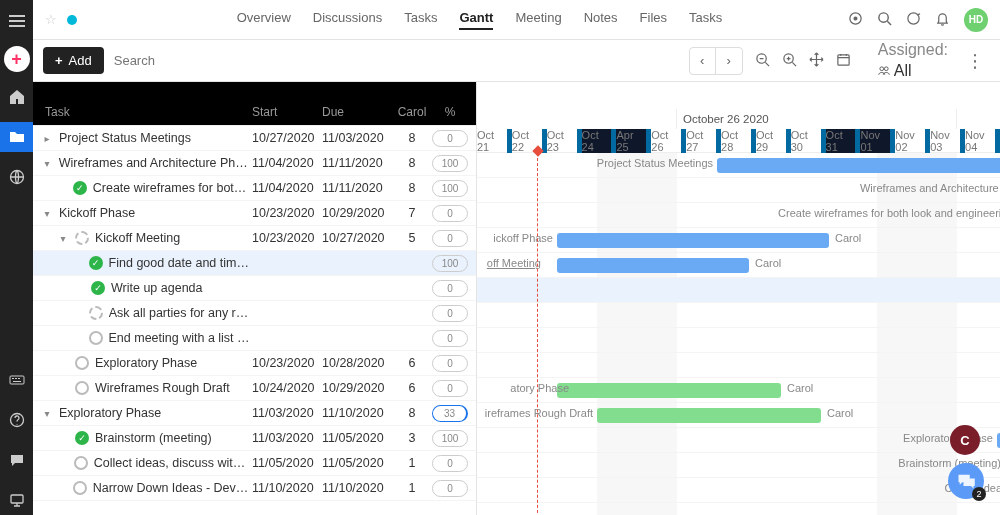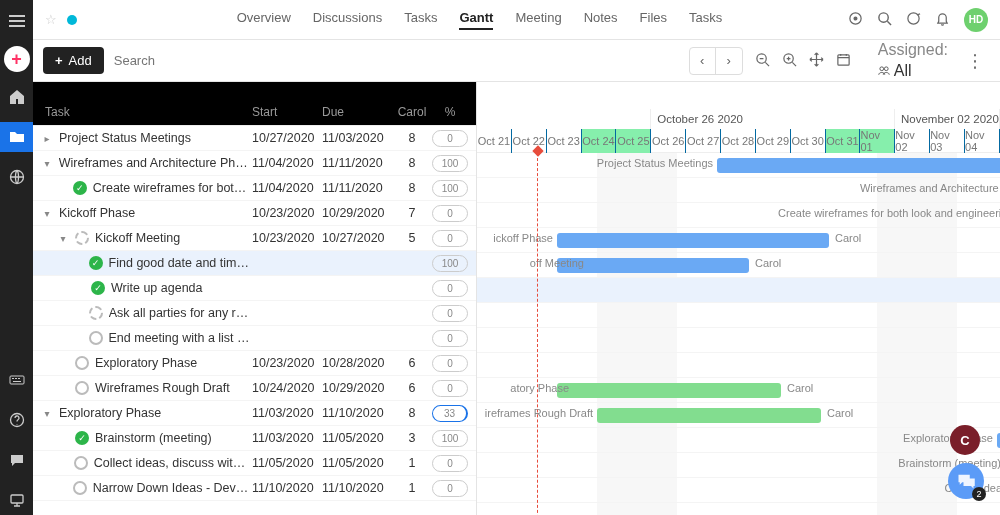--- a/index.html
+++ b/index.html
@@ -47,22 +47,22 @@
 .status-ic.done { background: #2db54a; border-color: #2db54a; color: #fff; font-size: 9px; }
 .status-ic.dashed { border-style: dashed; }
 .task-name { overflow: hidden; text-overflow: ellipsis; }
 .pill { min-width: 26px; height: 17px; border: 1px solid #ccc; border-radius: 9px; font-size: 10px; color: #888; display: flex; align-items: center; justify-content: center; padding: 0 4px; }
 .pill.active { border-color: #1a73e8; border-right-width: 2px; }
 .gantt { flex: 1; overflow: hidden; position: relative; margin-top: 27px; }
 .gantt-header { height: 44px; border-bottom: 1px solid #eee; background: #fff; }
 .month-row { height: 20px; display: flex; font-size: 11.5px; color: #555; }
 .month-cell { border-right: 1px solid #eee; display: flex; align-items: center; padding-left: 6px; }
 .day-row { height: 24px; display: flex; font-size: 11px; color: #777; }
-.day-cell { width: 40px; border-right: 1px solid #0369a1; display: flex; align-items: center; justify-content: center; }
-.day-cell.wknd { background: #86efac; }
+.day-cell { width: 40px; border-right: 5px solid #0369a1; display: flex; align-items: center; justify-content: center; }
+.day-cell.wknd { background: #0f172a; }
 .gantt-body { position: relative; }
 .gantt-row { height: 25px; border-bottom: 1px solid #f4f4f4; position: relative; }
 .gantt-row.selected { background: #eaf2fd; }
 .bar { position: absolute; top: 5px; height: 15px; border-radius: 3px; }
 .bar-label { position: absolute; top: 4px; font-size: 11px; color: #888; white-space: nowrap; }
 .bar-label.left { text-align: right; }
 .bar-assignee { position: absolute; top: 4px; font-size: 11px; color: #888; }
 .today-line { position: absolute; top: 0; bottom: 0; width: 0; border-left: 1px dashed #e74c3c; z-index: 5; }
 .today-marker { position: absolute; top: -6px; left: -4px; width: 8px; height: 8px; background: #e74c3c; transform: rotate(45deg); }
 .wknd-bg { position: absolute; top: 0; bottom: 0; background: #f7f7f7; z-index: 0; }
@@ -409,28 +409,27 @@
               </div>
             </div>
           </div>
       </div>
 
       <div class="gantt">
         <div class="gantt-header">
           <div class="month-row" id="month-row">
               <div class="month-cell" style="width: 200px;"></div>
               <div class="month-cell" style="width: 280px;">October 26 2020</div>
-              <div class="month-cell" style="width: 120px;">November 02 2020</div>
             </div>
           <div class="day-row" id="day-row">
               <div class="day-cell">Oct 21</div>
               <div class="day-cell">Oct 22</div>
               <div class="day-cell">Oct 23</div>
               <div class="day-cell wknd">Oct 24</div>
-              <div class="day-cell wknd">Oct 25</div>
+              <div class="day-cell wknd">Apr 25</div>
               <div class="day-cell">Oct 26</div>
               <div class="day-cell">Oct 27</div>
               <div class="day-cell">Oct 28</div>
               <div class="day-cell">Oct 29</div>
               <div class="day-cell">Oct 30</div>
               <div class="day-cell wknd">Oct 31</div>
               <div class="day-cell wknd">Nov 01</div>
               <div class="day-cell">Nov 02</div>
               <div class="day-cell">Nov 03</div>
               <div class="day-cell">Nov 04</div>
@@ -455,21 +454,21 @@
               <span class="bar-label left" style="right: 36px;">Create wireframes for both look and engineering team</span>
             </div>
             <div class="gantt-row">
               <div class="bar" style="left: 80px; width: 272px; background: rgb(106, 169, 244);"></div>
               <span class="bar-assignee" style="left: 358px;">Carol</span>
               <span class="bar-label left" style="right: 524px;">ickoff Phase</span>
             </div>
             <div class="gantt-row">
               <div class="bar" style="left: 80px; width: 192px; background: rgb(106, 169, 244);"></div>
               <span class="bar-assignee" style="left: 278px;">Carol</span>
-              <span class="bar-label left" style="right: 493px;">off Meeting</span>
+              <span class="bar-label left" style="right: 536px; text-decoration: underline;">off Meeting</span>
             </div>
             <div class="gantt-row selected"></div>
             <div class="gantt-row"></div>
             <div class="gantt-row"></div>
             <div class="gantt-row"></div>
             <div class="gantt-row">
               <div class="bar" style="left: 80px; width: 224px; background: rgb(130, 221, 143);"></div>
               <span class="bar-assignee" style="left: 310px;">Carol</span>
               <span class="bar-label left" style="right: 508px;">atory Phase</span>
             </div>

